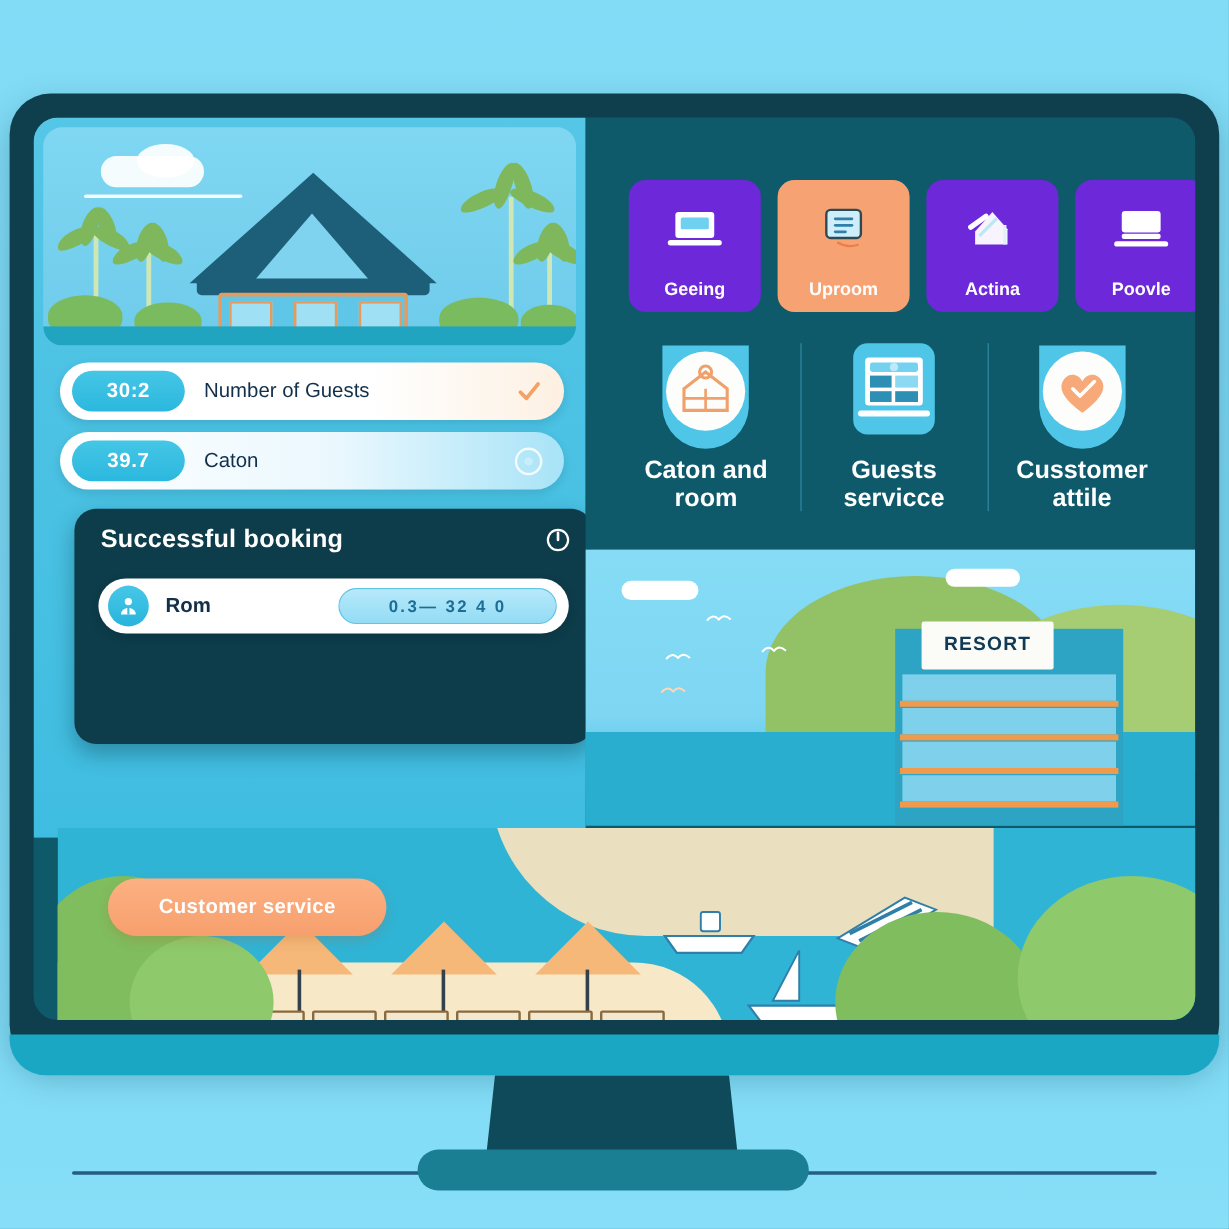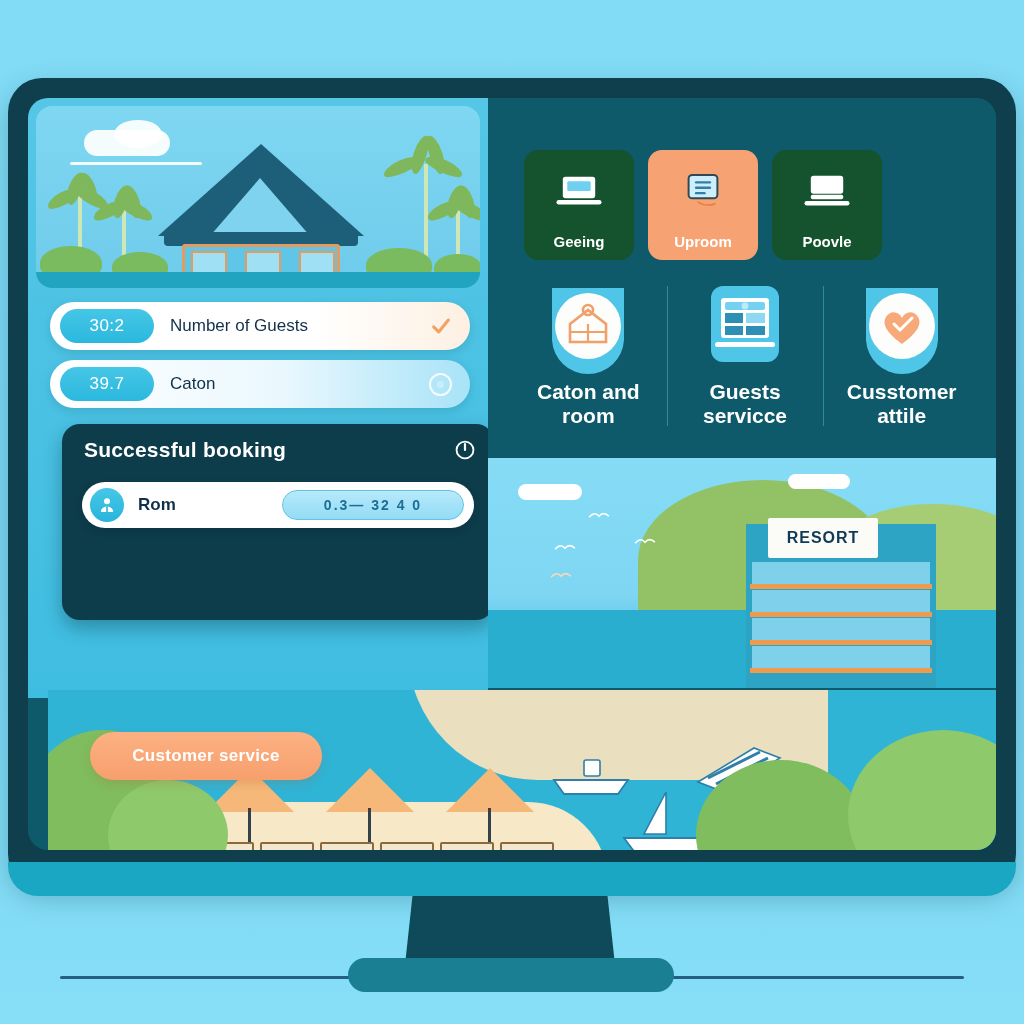--- a/index.html
+++ b/index.html
@@ -60,21 +60,21 @@
   .palm .frond{position:absolute;width:34px;height:13px;background:#7fb85c;border-radius:50% 50% 50% 50%/60% 60% 40% 40%;}
   .bush{position:absolute;background:#79bb5e;border-radius:50% 50% 40% 40%;}
 
   
   .form-row{position:absolute;left:22px;width:420px;height:48px;border-radius:26px;
     display:flex;align-items:center;box-shadow:0 3px 8px rgba(10,60,75,.16);}
   .form-row.r1{top:204px;background:linear-gradient(90deg,#ffffff 0%,#ffffff 62%,#fdf0e2 100%);}
   .form-row.r2{top:262px;background:linear-gradient(90deg,#ffffff 0%,#eaf8fe 55%,#a8e3f7 100%);}
   .badge{margin-left:10px;min-width:94px;height:34px;border-radius:20px;
     background:linear-gradient(180deg,#45c6e6 0%,#2bb8de 100%);
-    color:#fff;font-size:17px;font-weight:normal;display:flex;align-items:center;justify-content:center;
+    color:#fff;font-size:17px;font-weight:bold;display:flex;align-items:center;justify-content:center;
     letter-spacing:.5px;}
   .row-label{margin-left:16px;font-size:17px;font-weight:normal;color:#12304a;}
   .row-right{margin-left:auto;margin-right:18px;display:flex;align-items:center;}
   .check-icon{width:22px;height:22px;}
   .circle-icon{width:19px;height:19px;border-radius:50%;border:2px solid #fff;opacity:.85;
     display:flex;align-items:center;justify-content:center;}
   .circle-icon i{display:block;width:7px;height:7px;border-radius:50%;background:#cfeffb;}
 
   
   .book-card{position:absolute;left:34px;top:326px;width:432px;height:196px;
@@ -100,21 +100,21 @@
   
   .cta{position:absolute;left:62px;top:634px;width:232px;height:48px;border-radius:26px;
     background:linear-gradient(180deg,#fcb183 0%,#f79f6d 100%);
     display:flex;align-items:center;justify-content:center;
     box-shadow:0 4px 10px rgba(180,90,40,.22);}
   .cta span{color:#ffffff;font-size:17px;font-weight:bold;letter-spacing:.3px;}
 
   
   .right-col{position:absolute;left:460px;top:0;width:508px;height:360px;background:#0e5a6b;}
   .tiles{position:absolute;left:36px;top:52px;display:flex;gap:14px;}
-  .tile{width:110px;height:110px;border-radius:14px;background:#14532d;
+  .tile{width:110px;height:110px;border-radius:14px;background:#6d28d9;
     display:flex;flex-direction:column;align-items:center;justify-content:flex-end;padding-bottom:10px;
     box-sizing:border-box;}
   .tile.active{background:#f7a272;}
   .tile-ic{flex:1;display:flex;align-items:center;justify-content:center;}
   .tile-ic svg{width:54px;height:46px;}
   .tile-lb{font-size:15px;font-weight:bold;color:#ffffff;}
 
   .features{position:absolute;left:22px;top:182px;width:470px;display:flex;}
   .feat{flex:1;display:flex;flex-direction:column;align-items:center;position:relative;}
   .feat + .feat::before{content:"";position:absolute;left:0;top:6px;width:1px;height:140px;background:#2e8aa0;}
@@ -274,20 +274,31 @@
                 <rect x="14" y="6" width="32" height="26" rx="4" fill="#cfeefb" stroke="#2b4a56" stroke-width="2.2"></rect>
                 <rect x="21" y="13" width="18" height="2.6" rx="1.3" fill="#2f7fa8"></rect>
                 <rect x="21" y="19" width="18" height="2.6" rx="1.3" fill="#2f7fa8"></rect>
                 <rect x="21" y="25" width="12" height="2.6" rx="1.3" fill="#2f7fa8"></rect>
                 <path d="M24 36 q10 6 20 2" fill="none" stroke="#e9804a" stroke-width="2"></path>
               </svg>
                 </div>
               <div class="tile-lb">Uproom</div>
             </div>
 
+            <div class="tile">
+              <div class="tile-ic">
+                  <svg viewBox="0 0 60 50">
+                <path d="M14 26 L30 8 L44 24 L44 38 L14 38 Z" fill="#fff" opacity=".95"></path>
+                <path d="M18 30 L34 14" stroke="#bfe6f5" stroke-width="3"></path>
+                <rect x="40" y="20" width="3" height="18" fill="#dff2fa"></rect>
+                <path d="M10 22 L24 12" stroke="#fff" stroke-width="5" stroke-linecap="round"></path>
+              </svg>
+                </div>
+              <div class="tile-lb">Actina</div>
+            </div>
 
             <div class="tile">
               <div class="tile-ic">
                   <svg viewBox="0 0 60 50">
                 <rect x="12" y="7" width="36" height="20" rx="3" fill="#fff"></rect>
                 <rect x="12" y="28" width="36" height="5" rx="2" fill="#fff"></rect>
                 <rect x="5" y="35" width="50" height="5" rx="2.5" fill="#fff"></rect>
               </svg>
                 </div>
               <div class="tile-lb">Poovle</div>

